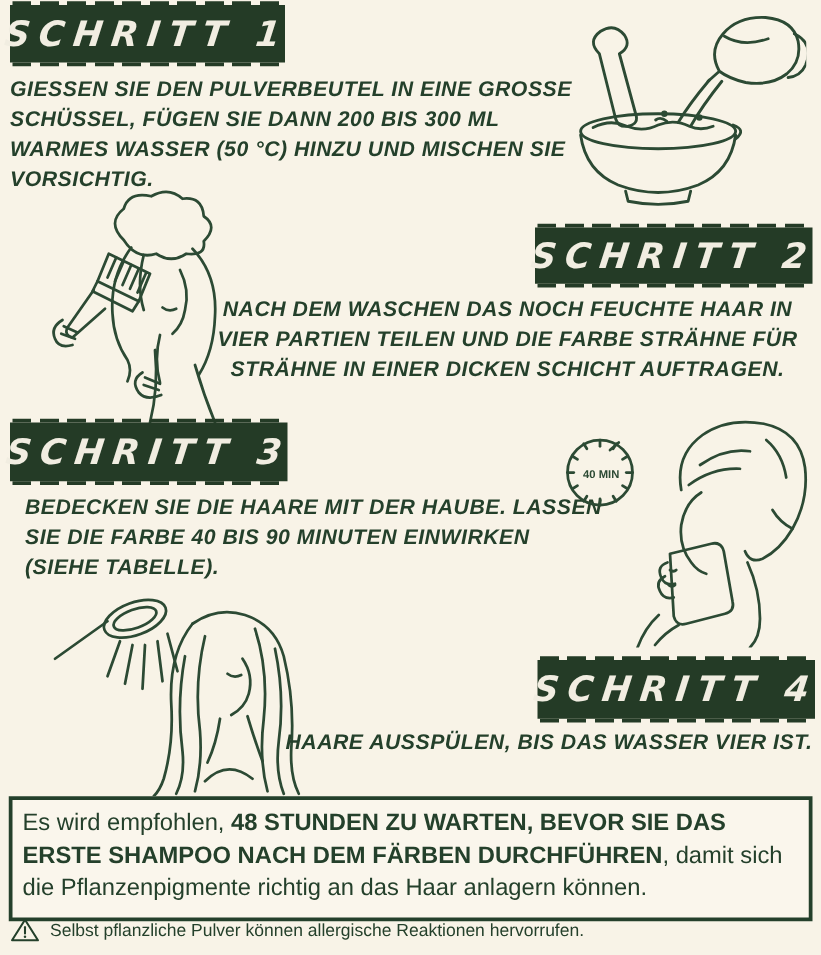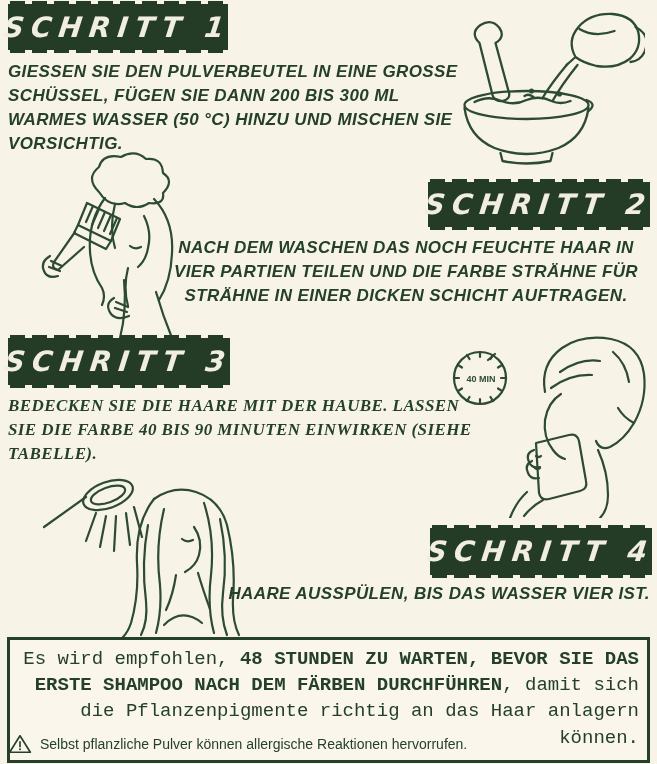--- a/index.html
+++ b/index.html
@@ -26,37 +26,37 @@
   .b3{left:8px;top:338px;width:222px;height:47px;}
   .b4{left:430px;top:528px;width:222px;height:47px;}
   
   .step-text{
     position:absolute;margin:0;
     font-family:"Liberation Sans",sans-serif;font-weight:700;font-style:italic;
     font-size:17px;line-height:1.42;letter-spacing:0.4px;color:#24402b;
   }
   .t1{left:8px;top:60px;width:452px;}
   .t2{right:7px;top:236px;width:488px;text-align:center;}
-  .t3{left:8px;top:394px;width:466px;font-family:Liberation Serif, serif;}
+  .t3{left:20px;top:394px;width:466px;}
   .t4{right:7px;top:582px;width:445px;text-align:right;}
   
   .illo{position:absolute;}
   .illo-bowl{left:437px;top:5px;width:208px;height:162px;}
   .illo-brush{left:35px;top:148px;width:175px;height:192px;}
   .illo-turban{left:448px;top:330px;width:205px;height:188px;}
   .illo-shower{left:36px;top:463px;width:220px;height:175px;}
   .clock-label{
     font-family:"Liberation Sans",sans-serif;font-weight:700;font-size:9px;
     fill:#2c4a34;stroke:none;
   }
   
   .advice-box{
     position:absolute;left:7px;top:637px;width:643px;box-sizing:border-box;
     border:3px solid #24402b;padding:6px 8px 9px;
-    text-align:right;font-family:Liberation Mono, monospace;
+    text-align:left;font-family:Liberation Sans, sans-serif;
     font-size:19px;line-height:1.38;color:#24402b;background:#faf6ec;
   }
   .advice-box strong{font-weight:700;}
   
   .warning{
     position:absolute;left:8px;top:733px;display:flex;align-items:center;gap:8px;
     font-family:"Liberation Sans",sans-serif;font-size:14px;color:#24402b;
   }
   .warning svg{flex:0 0 auto;display:block;}
 </style>

